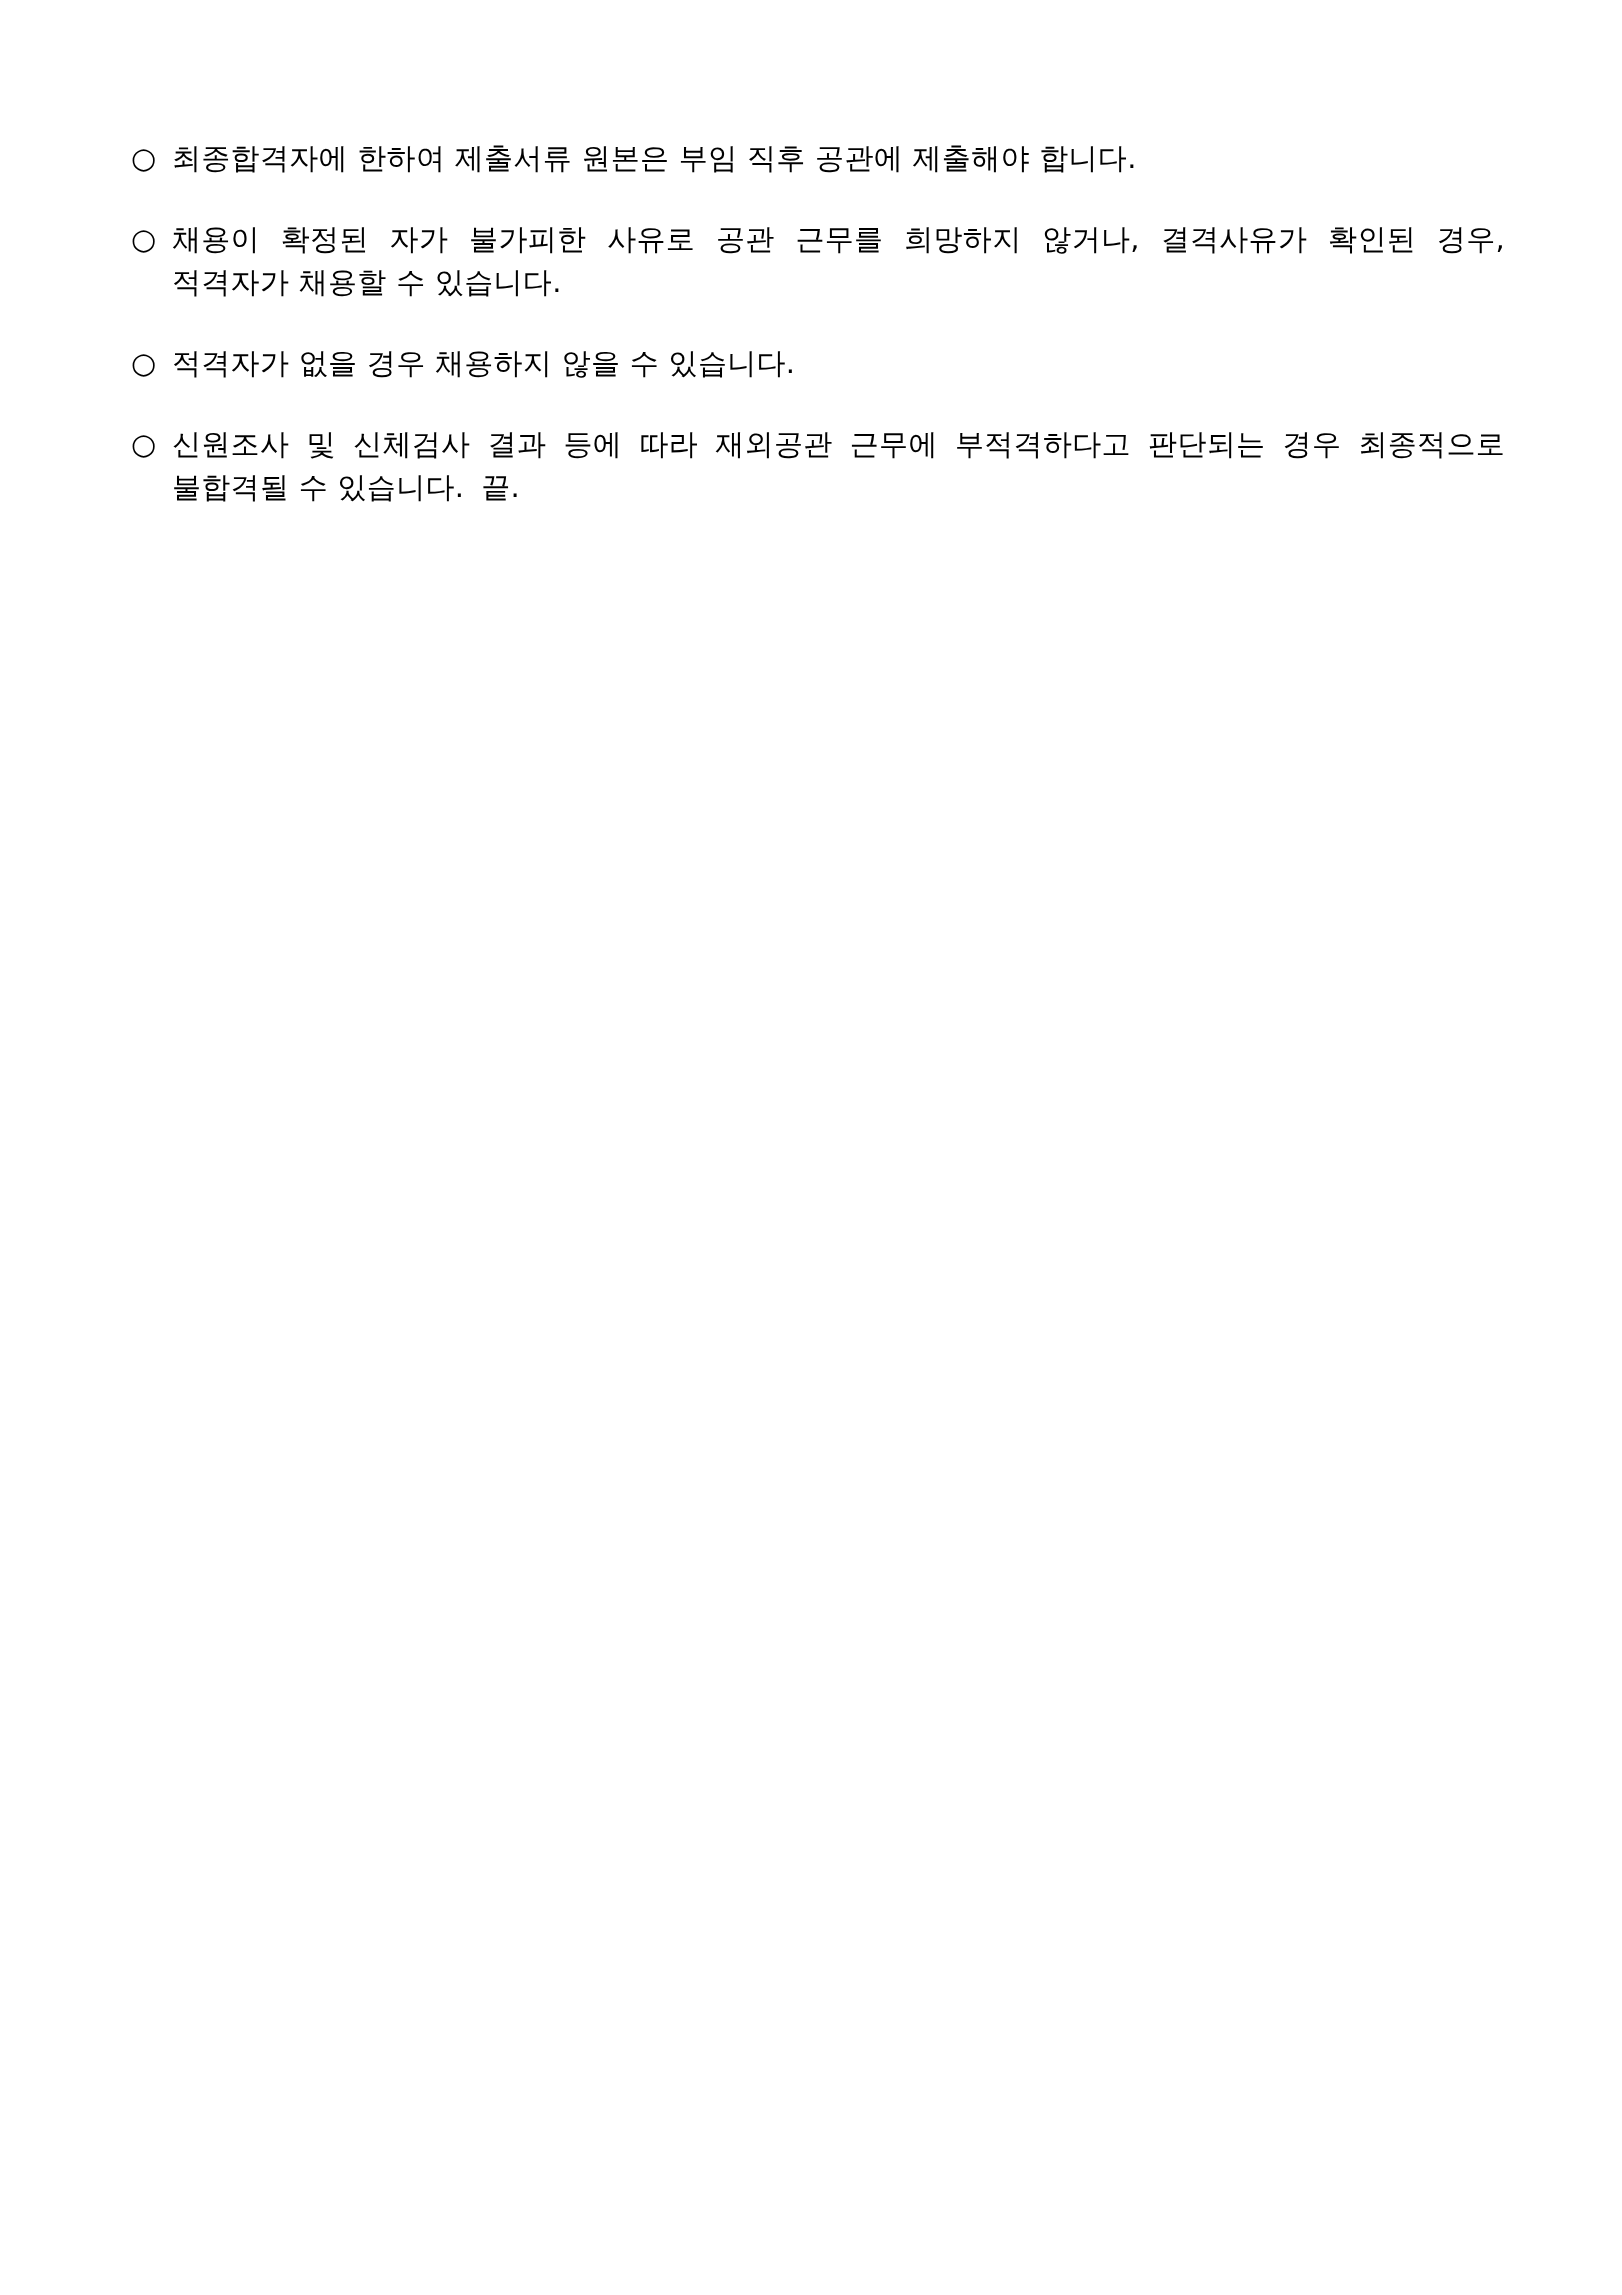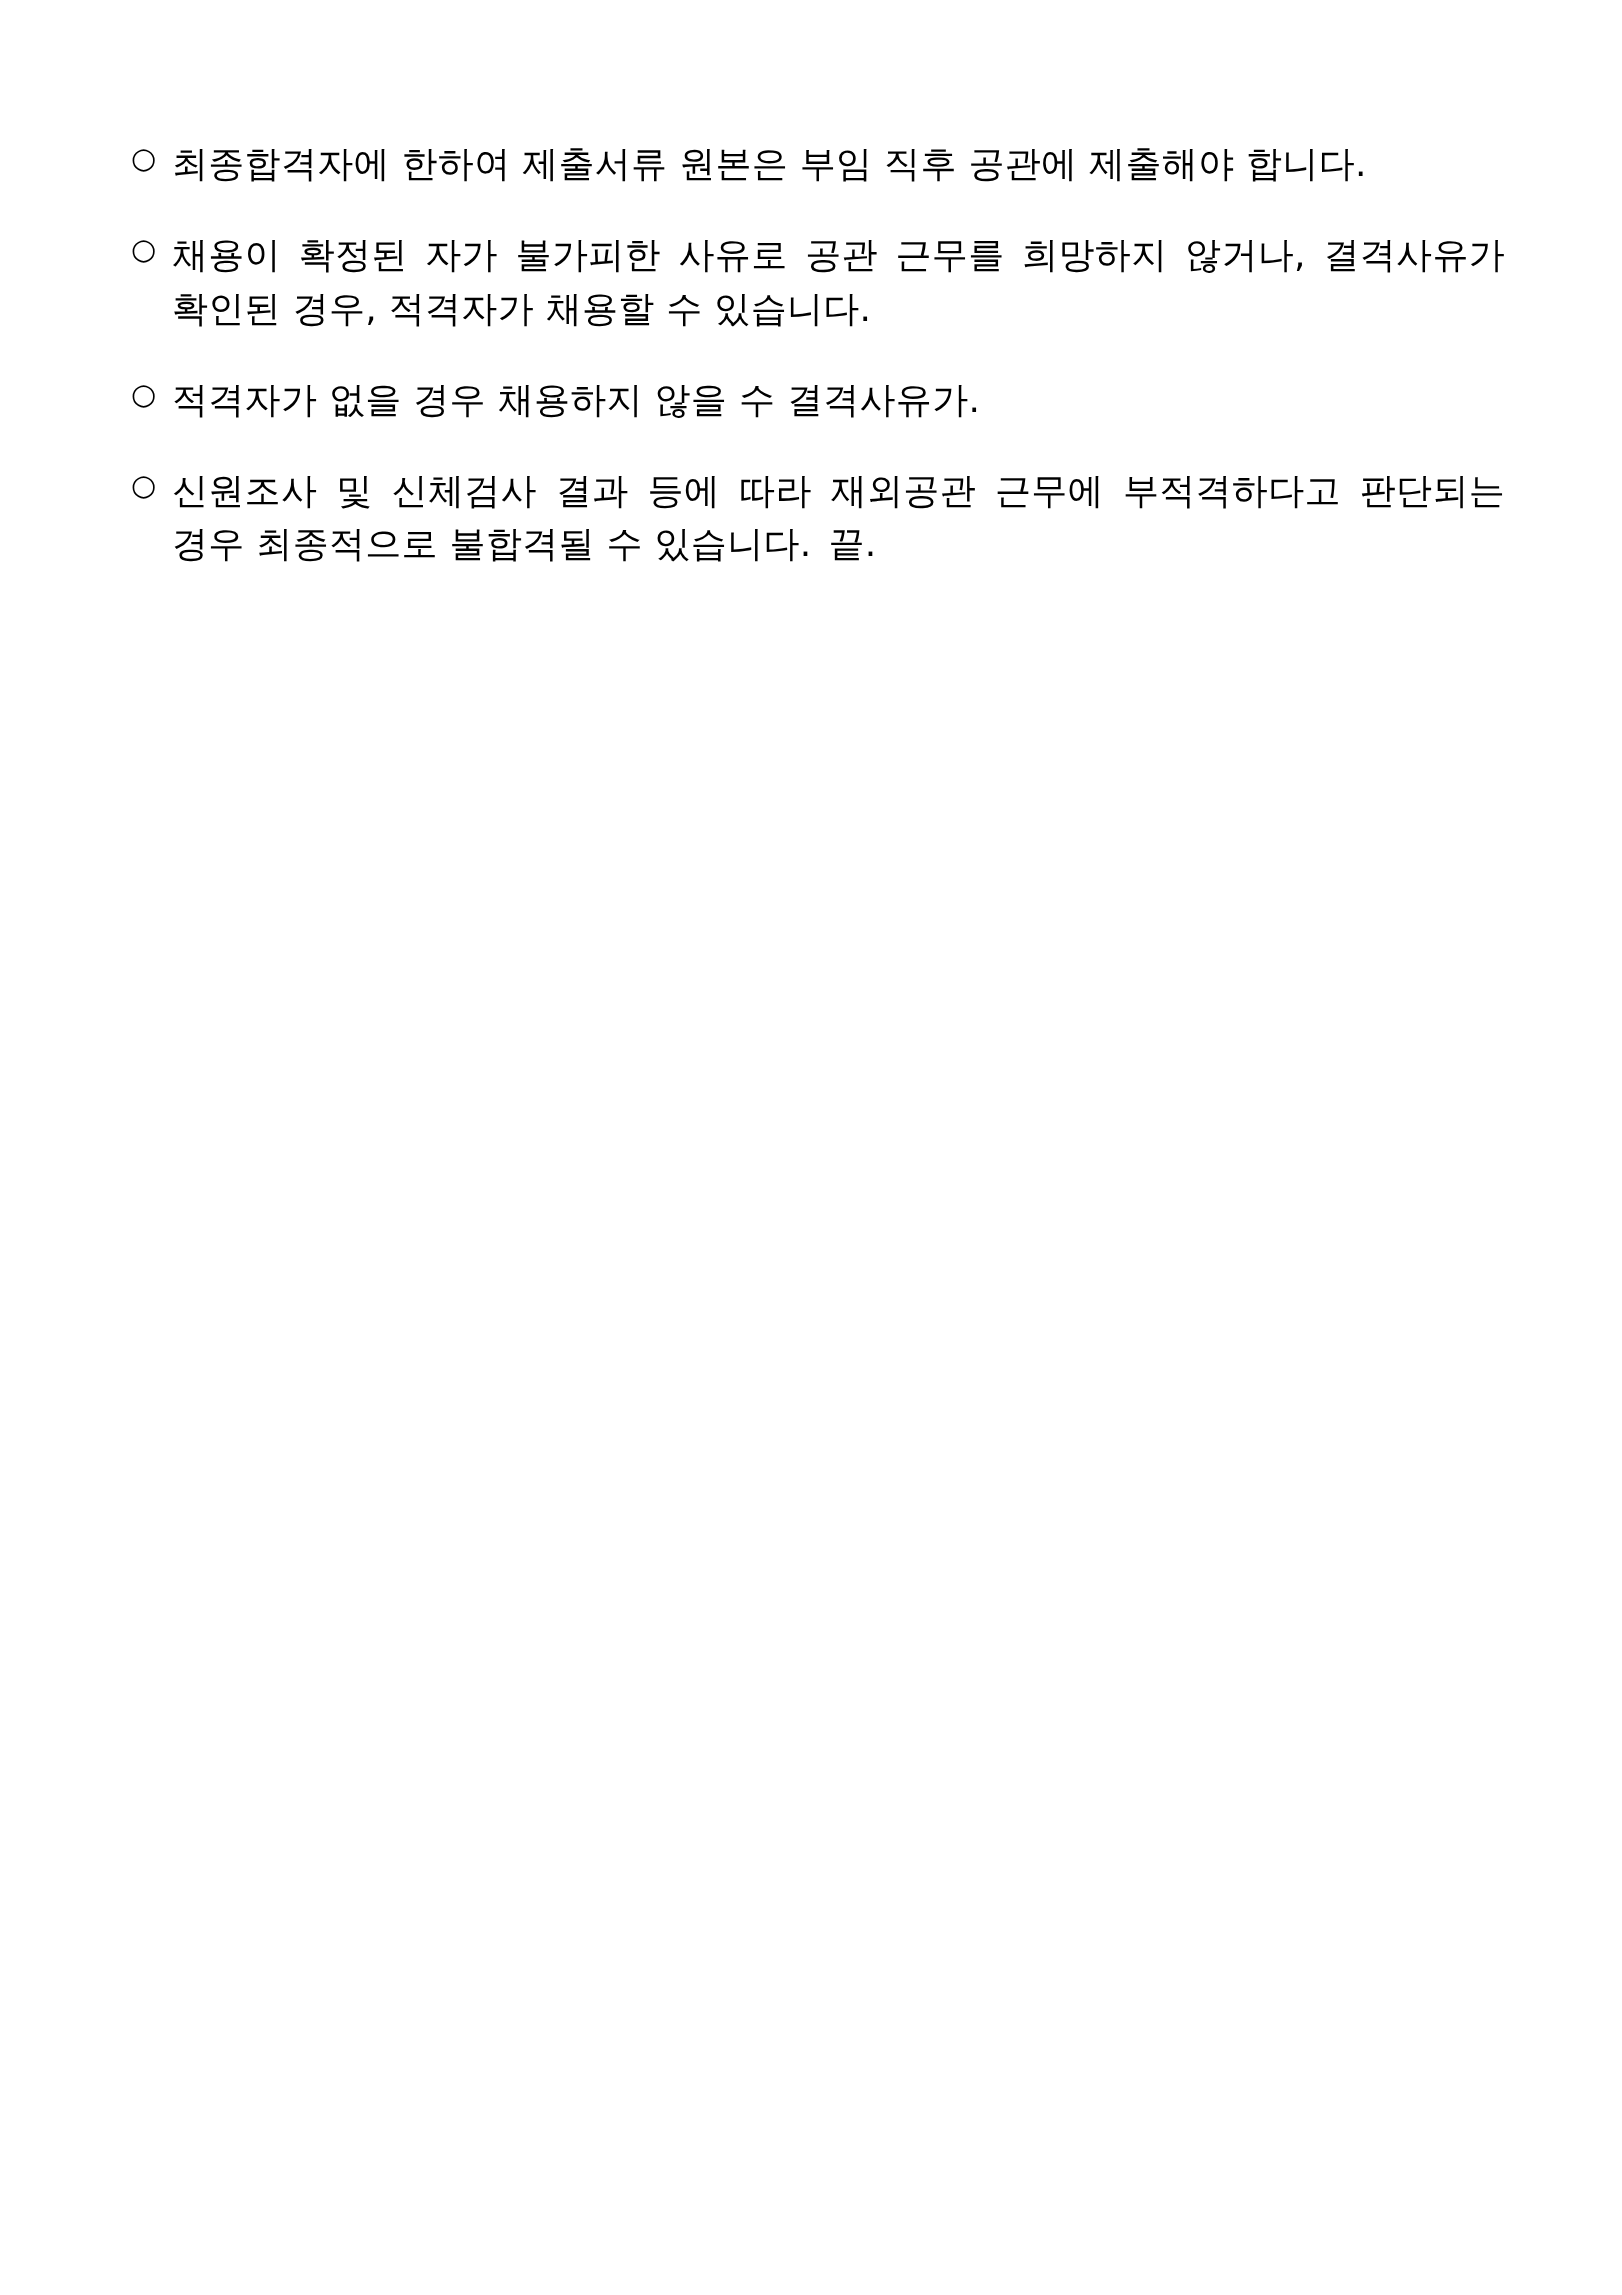--- a/index.html
+++ b/index.html
@@ -38,21 +38,21 @@
     flex: 0 0 auto;
     width: 41px;
     font-size: 29px;
     line-height: 1.48;
     text-align: left;
     user-select: none;
   }
 
   .bullet-text {
     flex: 1 1 auto;
-    font-size: 36px;
+    font-size: 29px;
     line-height: 1.48;
     letter-spacing: 0.3px;
     text-align: justify;
     text-justify: inter-character;
     word-break: keep-all;
   }
 
   
   .tail-mark {
     text-decoration: none;
@@ -75,21 +75,21 @@
       <span class="bullet-text">최종합격자에 한하여 제출서류 원본은 부임 직후 공관에 제출해야 합니다.</span>
     </div>
 
     <div class="bullet-item">
       <span class="bullet-marker">○</span>
       <span class="bullet-text">채용이 확정된 자가 불가피한 사유로 공관 근무를 희망하지 않거나, 결격사유가 확인된 경우, 적격자가 채용할 수 있습니다.</span>
     </div>
 
     <div class="bullet-item">
       <span class="bullet-marker">○</span>
-      <span class="bullet-text">적격자가 없을 경우 채용하지 않을 수 결격사유가.</span>
+      <span class="bullet-text">적격자가 없을 경우 채용하지 않을 수 있습니다.</span>
     </div>
 
     <div class="bullet-item">
       <span class="bullet-marker">○</span>
       <span class="bullet-text"><span class="underlined">신원조사 및 신체검사 결과 등에 따라 재외공관 근무에 부적격하다고 판단되는 경우 최종적으로 불합격될 수 있습니다.</span><span class="tail-mark">끝.</span></span>
     </div>
 
   </div>
 </div>
 

